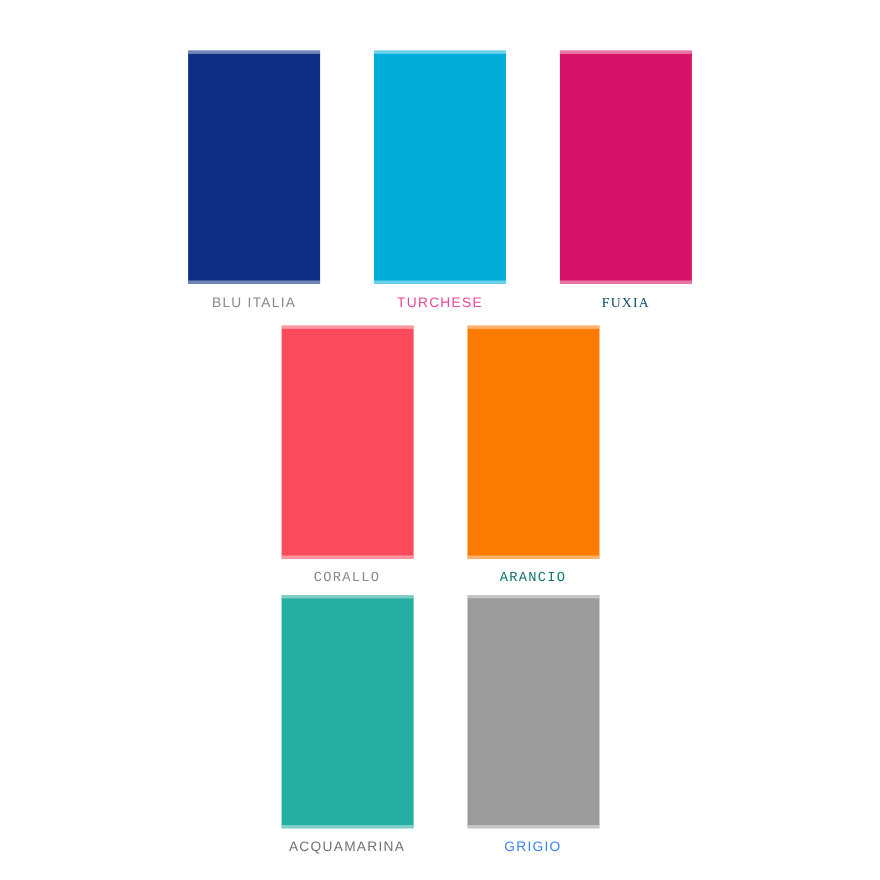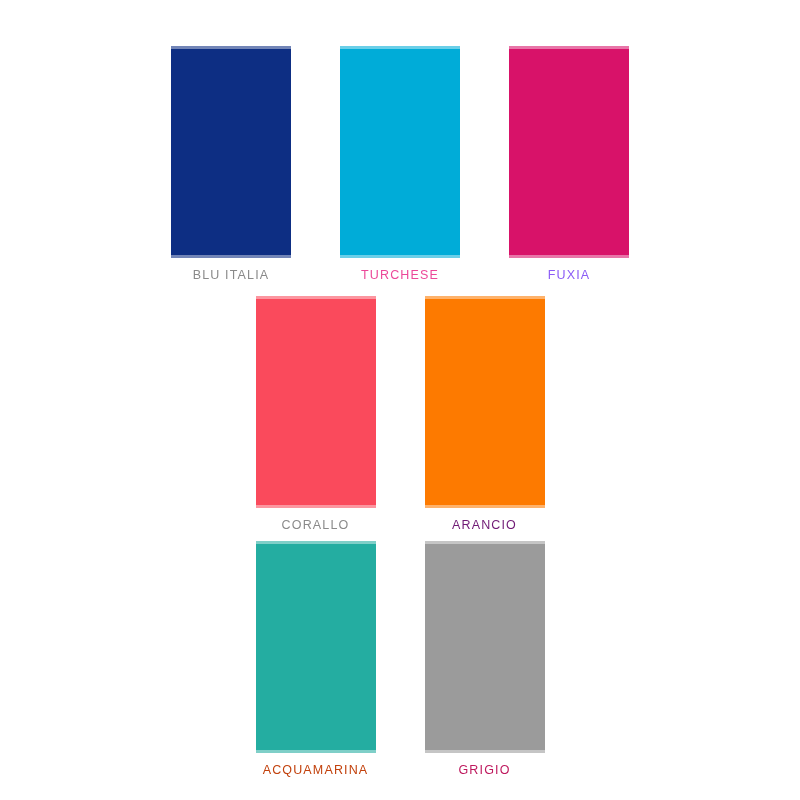--- a/index.html
+++ b/index.html
@@ -27,21 +27,21 @@
     position: absolute;
     left: 0;
     width: 800px;
     display: flex;
     justify-content: center;
     align-items: flex-start;
   }
 
   
   #swatch-row-1 { top: 46px; }
-  #swatch-row-2 { top: 296px; }
+  #swatch-row-2 { top: 296px; font-family: Liberation Mono, monospace; }
   #swatch-row-3 { top: 541px; }
 
   
   #swatch-row-1 .swatch-cell { margin: 0 24.5px; }
   #swatch-row-2 .swatch-cell { margin: 0 24.5px; }
   #swatch-row-3 .swatch-cell { margin: 0 24.5px; }
 
   .swatch-cell {
     width: 120px;
     display: flex;
@@ -102,59 +102,59 @@
         <div class="edge-band bottom"></div>
       </div>
       <div class="swatch-label" style="color: #ec4899;">TURCHESE</div>
     </div>
 
     <div class="swatch-cell">
       <div class="swatch-chip" style="background-color: rgb(216, 18, 105);">
         <div class="edge-band top"></div>
         <div class="edge-band bottom"></div>
       </div>
-      <div class="swatch-label" style="color: #8b5cf6;">FUXIA</div>
+      <div class="swatch-label" style="color: #0c4a6e; font-family: Liberation Serif, serif;">FUXIA</div>
     </div>
 
   </div>
 
   <div class="swatch-row" id="swatch-row-2">
 
     <div class="swatch-cell">
       <div class="swatch-chip" style="background-color: rgb(250, 74, 92);">
         <div class="edge-band top"></div>
         <div class="edge-band bottom"></div>
       </div>
       <div class="swatch-label" style="color: rgb(138, 138, 138);">CORALLO</div>
     </div>
 
 
     <div class="swatch-cell">
       <div class="swatch-chip" style="background-color: rgb(253, 122, 0);">
         <div class="edge-band top"></div>
         <div class="edge-band bottom"></div>
       </div>
-      <div class="swatch-label" style="color: #701a75;">ARANCIO</div>
+      <div class="swatch-label" style="color: #0f766e;">ARANCIO</div>
     </div>
 
   </div>
 
   <div class="swatch-row" id="swatch-row-3">
 
     <div class="swatch-cell">
       <div class="swatch-chip" style="background-color: rgb(36, 173, 161);">
         <div class="edge-band top"></div>
         <div class="edge-band bottom"></div>
       </div>
-      <div class="swatch-label" style="color: #c2410c; text-align: center;">ACQUAMARINA</div>
+      <div class="swatch-label" style="color: #737373; text-align: center;">ACQUAMARINA</div>
     </div>
 
     <div class="swatch-cell">
       <div class="swatch-chip" style="background-color: rgb(155, 155, 155);">
         <div class="edge-band top"></div>
         <div class="edge-band bottom"></div>
       </div>
-      <div class="swatch-label" style="color: #be185d;">GRIGIO</div>
+      <div class="swatch-label" style="color: #3b82f6;">GRIGIO</div>
     </div>
 
   </div>
 
 </div>
 
 </body></html>

